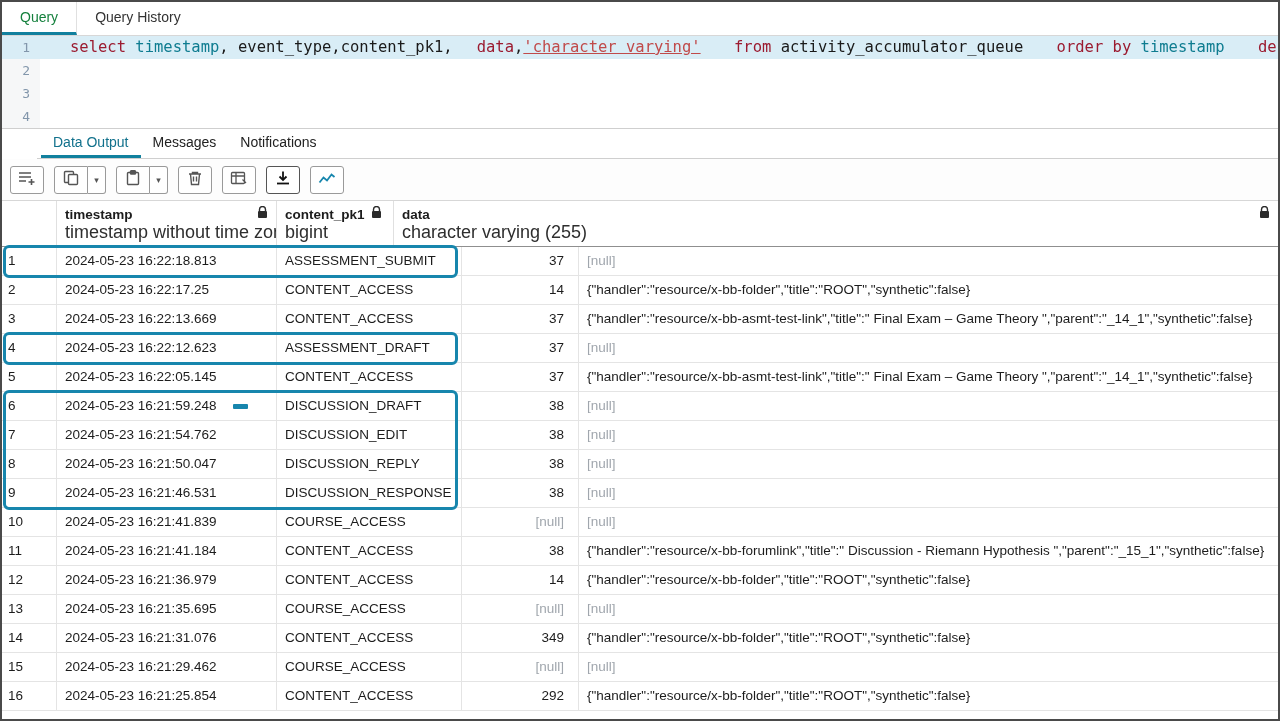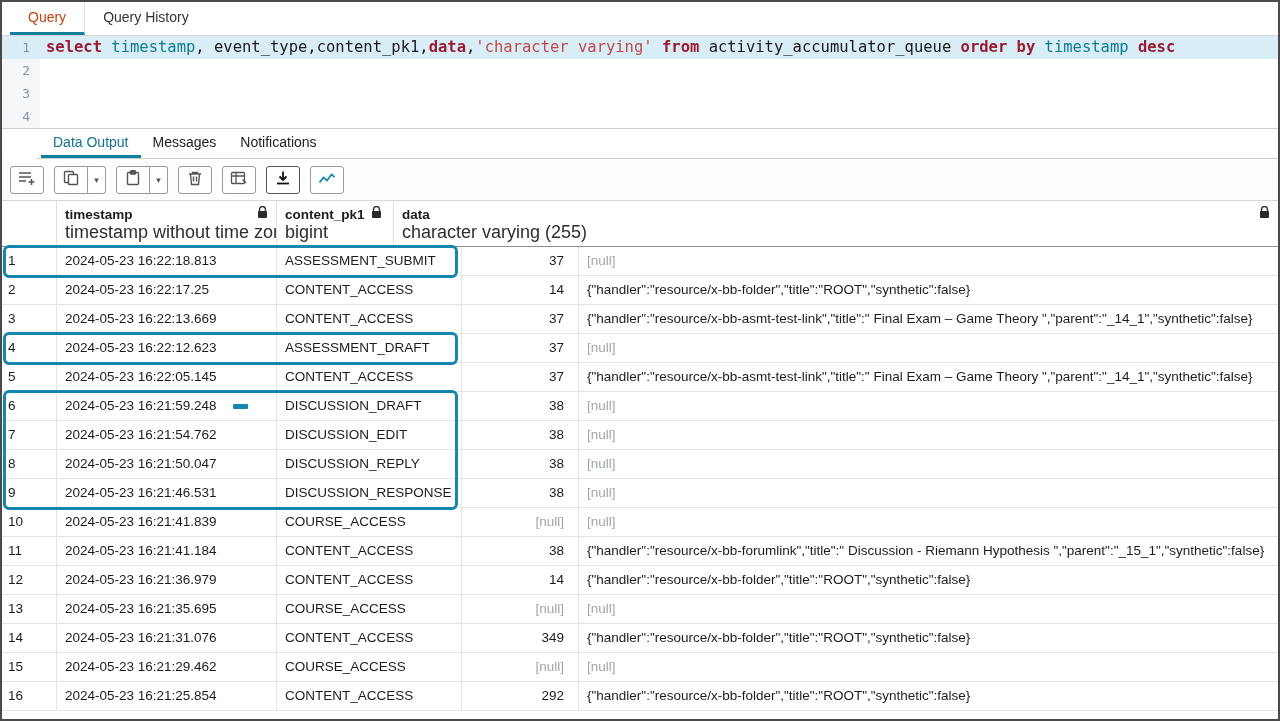--- a/index.html
+++ b/index.html
@@ -2,31 +2,31 @@
 <html><head>
 <meta charset="utf-8">
 <style>
   * { margin:0; padding:0; box-sizing:border-box; }
   body { font-family:"Liberation Sans", sans-serif; background:#fff; }
   .screen { position:relative; width:1280px; height:721px; border:2px solid #4a4a4a; background:#fff; overflow:hidden; }
 
   
   .qtabs { display:flex; height:34px; border-bottom:1px solid #d7d7d7; align-items:stretch; }
   .qtab { padding:0 18px; line-height:31px; font-size:14px; color:#333; cursor:pointer; position:relative; }
-  .qtab.active { color:#c2410c; border-bottom:3px solid #11809e; border-right:1px solid #e0e0e0;margin-left:8px; }
+  .qtab.active { color:#15803d; border-bottom:3px solid #11809e; border-right:1px solid #e0e0e0; }
 
   
   .editor { border-bottom:1px solid #cfcfcf; }
   .ed-line { display:flex; height:23px; line-height:23px; }
   .ed-line .gut { width:38px; padding-right:10px; text-align:right; font-family:"DejaVu Sans Mono", monospace; font-size:13px; color:#8296ab; background:#f6f7f8; flex:none; }
   .ed-line .code { flex:1; padding-left:6px; font-family:"DejaVu Sans Mono", monospace; font-size:15.5px; white-space:pre; color:#1a1a1a; }
   .ed-line.active-ed .gut, .ed-line.active-ed .code { background:#d9edf6; }
-  .tok-k { color:#9b1b30; font-weight:bold; }
+  .tok-k { color:#9b1b30; font-weight:normal;margin-left:24px; }
   .tok-t { color:#0e7c90; }
-  .tok-s { color:#c04a4a; }
+  .tok-s { color:#c04a4a;text-decoration:underline; }
   .tok-p { color:#1a1a1a; }
 
   
   .rtabs { display:flex; height:30px; border-bottom:1px solid #cfcfcf; align-items:stretch; padding-left:4px;margin-left:35px; }
   .rtab { padding:0 12px; line-height:27px; font-size:14px; color:#222; cursor:pointer; }
   .rtab.active { color:#11718c; border-bottom:3px solid #11809e; }
 
   
   .toolbar { display:flex; align-items:center; height:42px; padding:0 8px; gap:10px; border-bottom:1px solid #d7d7d7; background:#fdfdfd; }
   .btn-group { display:flex; }

